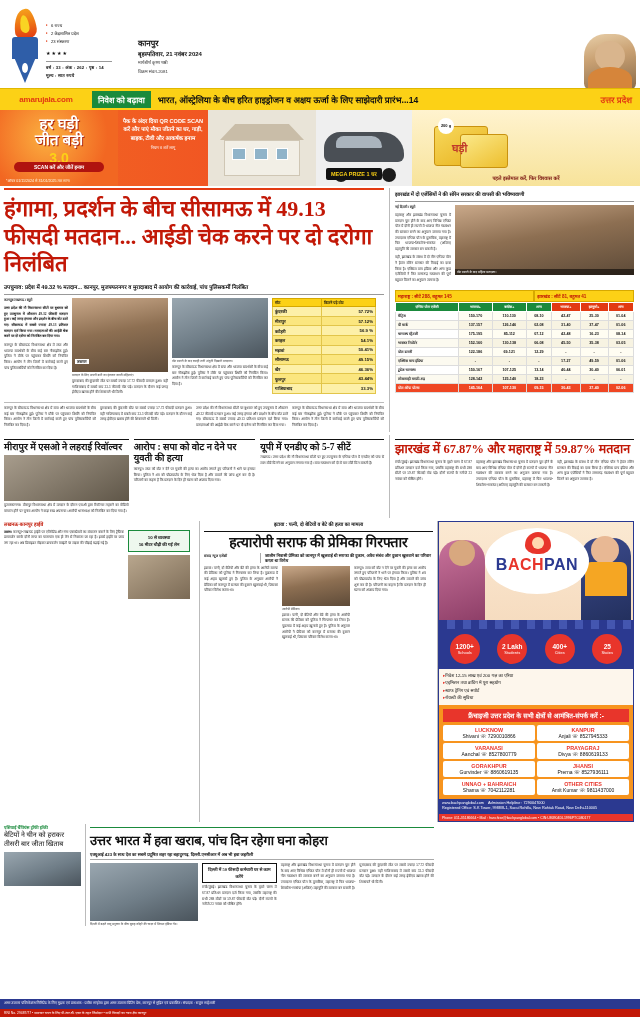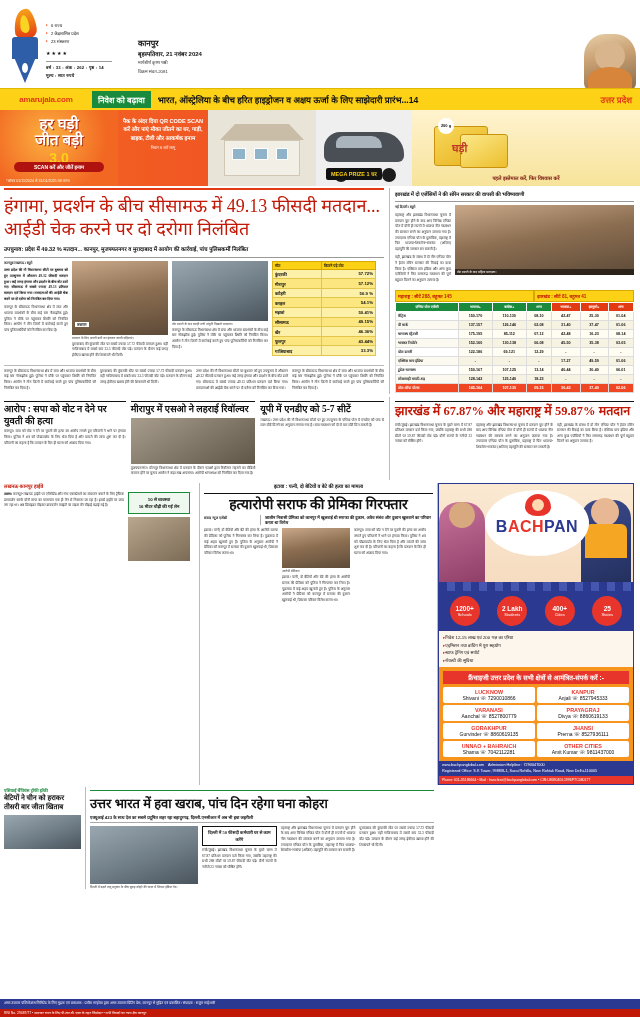--- a/index.html
+++ b/index.html
@@ -95,21 +95,21 @@
       font-weight:bold; color:#7a1510; }
   .wt-badge { position:absolute; left:26px; top:8px; background:#fff; color:#111; font-size:4px;
       border-radius:50%; width:16px; height:16px; line-height:16px; text-align:center; font-weight:bold; }
 
   
   .main-grid { display:flex; padding:0 4px; }
   .col-left { width:386px; padding-right:5px; border-right:1px solid #bbb; }
   .col-right { width:244px; padding-left:5px; }
 
   .headline-main {
-    font-size:18px; font-weight:normal; line-height:1.25; color:#c21807;
+    font-size:22px; font-weight:bold; line-height:1.25; color:#c21807;
     font-family:"Liberation Serif", serif; padding:5px 0 3px;
     border-top:2px solid #e23a12;
   }
   .headline-right {
     font-size:13.5px; font-weight:bold; line-height:1.3; color:#c21807;
     font-family:"Liberation Serif", serif; padding:5px 0 3px; border-top:2px solid #e23a12;
   }
   .subhead { font-size:5.6px; font-weight:bold; line-height:1.55; padding:2px 0 3px;
      border-bottom:0.7px solid #999; }
   .subhead-r { font-size:5.2px; font-weight:bold; line-height:1.55; padding:2px 0 3px;
@@ -511,31 +511,31 @@
               </tr>
             </tbody>
         </table>
       </div>
     </div>
   </div>
 
   <div class="main-grid" style="margin-top:3px">
     <div class="col-left">
       <div style="display:flex;gap:5px">
-        <div style="width:122px">
-          <div class="sec-hd">आरोप : सपा को वोट न देने पर युवती की हत्या</div>
-          <div class="bcol" style="margin-top:2px">
-              <p>कानपुर। सपा को वोट न देने पर युवती की हत्या का आरोप लगाते हुए परिजनों ने थाने पर हंगामा किया। पुलिस ने शव को पोस्टमार्टम के लिए भेज दिया है और मामले की जांच शुरू कर दी है। परिजनों का कहना है कि मतदान के दिन ही घटना को अंजाम दिया गया।</p>
-            </div>
-        </div>
         <div style="width:125px">
           <div class="sec-hd">मीरापुर में एसओ ने लहराई रिवॉल्वर</div>
           <div class="photo news" style="height:46px;margin-top:2px"></div>
           <div class="bcol" style="margin-top:2px">
               <p>मुजफ्फरनगर। मीरापुर विधानसभा क्षेत्र में मतदान के दौरान एसओ द्वारा रिवॉल्वर लहराने का वीडियो वायरल होने पर चुनाव आयोग ने कड़ा रुख अपनाया। आरोपी थानाध्यक्ष को निलंबित कर दिया गया है।</p>
+            </div>
+        </div>
+        <div style="width:122px">
+          <div class="sec-hd">आरोप : सपा को वोट न देने पर युवती की हत्या</div>
+          <div class="bcol" style="margin-top:2px">
+              <p>कानपुर। सपा को वोट न देने पर युवती की हत्या का आरोप लगाते हुए परिजनों ने थाने पर हंगामा किया। पुलिस ने शव को पोस्टमार्टम के लिए भेज दिया है और मामले की जांच शुरू कर दी है। परिजनों का कहना है कि मतदान के दिन ही घटना को अंजाम दिया गया।</p>
             </div>
         </div>
         <div style="width:124px">
           <div class="sec-hd">यूपी में एनडीए को 5-7 सीटें</div>
           <div class="bcol" style="margin-top:2px">
               <p>लखनऊ। उत्तर प्रदेश की नौ विधानसभा सीटों पर हुए उपचुनाव के एग्जिट पोल में एनडीए को पांच से सात सीटें मिलने का अनुमान लगाया गया है। सपा गठबंधन को दो से चार सीटें मिल सकती हैं।</p>
             </div>
         </div>
       </div>
     </div>
@@ -684,21 +684,21 @@
         <span>Admission Helpline : 7290047000</span>
         <div>Registered Office: S.K Tower, 9988/8-1, Sarai Rohilla, New Rohtak Road, New Delhi-110005</div>
       </div>
       <div class="bp-foot2">Phone: 011-35186664 • Mail : franchise@bachpanglobal.com • CIN:U80904DL1996PTC080177</div>
     </div>
   </div>
 
   <div class="bottom-grid" style="margin-top:2px">
     <div style="width:82px;padding-right:4px;border-right:1px solid #bbb">
       <div style="font-size:4.4px;font-weight:bold;color:#1a8a3c">एशियाई चैंपियंस ट्रॉफी हॉकी</div>
-      <div style="font-size:7px;font-weight:bold;line-height:1.3;margin-top:1px;font-family:'Liberation Serif',serif">बेटियों ने चीन को हराकर तीसरी बार जीता खिताब</div>
+      <div style="font-size:7px;font-weight:normal;line-height:1.3;margin-top:1px;font-family:'Liberation Serif',serif">बेटियों ने चीन को हराकर तीसरी बार जीता खिताब</div>
       <div class="photo crowd" style="height:34px;margin-top:3px"></div>
     </div>
     <div style="width:352px;padding:0 4px">
       <div class="weather-hd">उत्तर भारत में हवा खराब, पांच दिन रहेगा घना कोहरा</div>
       <div class="weather-sub">एक्यूआई 423 के साथ देश का सबसे प्रदूषित शहर रहा बहादुरगढ़, दिल्ली-एनसीआर में अब भी हवा जहरीली</div>
       <div class="cols">
         <div style="width:110px">
           <div class="photo crowd" style="height:58px"></div>
           <small class="cap">दिल्ली में बढ़ते वायु प्रदूषण के बीच सुबह कोहरे की चादर में लिपटा इंडिया गेट।</small>
         </div>

